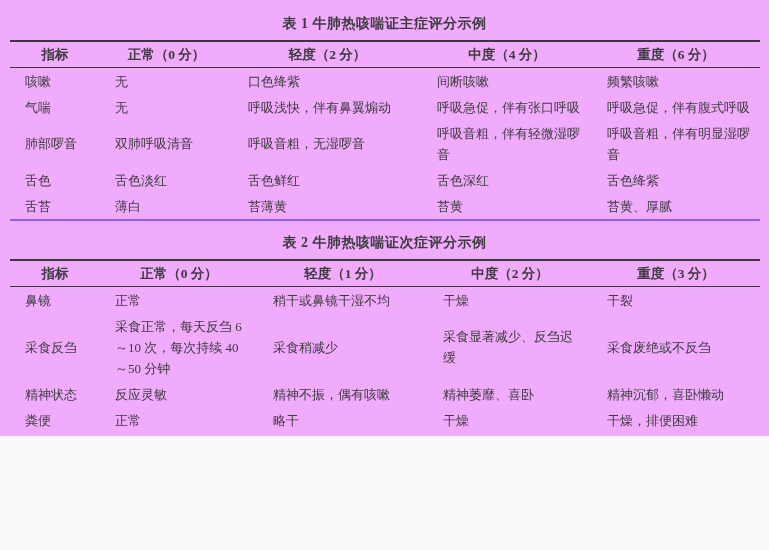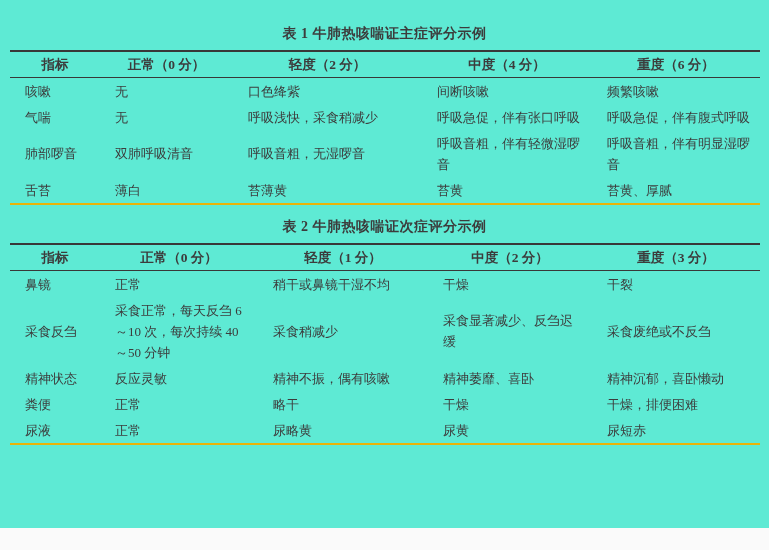--- a/index.html
+++ b/index.html
@@ -3,45 +3,45 @@
 <meta charset="utf-8">
 <style>
   html, body {
     margin: 0;
     padding: 0;
     background: #fafafa;
   }
   .page {
     position: relative;
     width: 769px;
-    height: 528px;
+    height: 436px;
     overflow: hidden;
-    background: #5eead4;
+    background: #f0abfc;
     font-family: "Liberation Serif", "DejaVu Serif", serif;
     color: #3c3c3c;
     box-sizing: border-box;
-    padding-top: 24px;
+    padding-top: 14px;
   }
   .tbl-section { margin: 0; }
   .tbl-section + .tbl-section { margin-top: 12px; }
   .tbl-title {
     text-align: center;
     font-weight: bold;
     font-size: 14px;
     line-height: 20px;
     margin-bottom: 6px;
     letter-spacing: 0.5px;
   }
   table.score-table {
     table-layout: fixed;
     border-collapse: collapse;
     width: 750px;
     margin-left: 10px;
     border-top: 2px solid #383838;
-    border-bottom: 2px solid #eab308;
+    border-bottom: 2px solid #8b5cf6;
   }
   table.score-table thead tr {
     border-bottom: 1px solid #383838;
   }
   table.score-table th {
     font-weight: bold;
     font-size: 13.5px;
     text-align: center;
     padding: 3px 2px;
     line-height: 19px;
@@ -97,30 +97,37 @@
           <tr>
             <td>咳嗽</td>
             <td>无</td>
             <td>口色绛紫</td>
             <td>间断咳嗽</td>
             <td>频繁咳嗽</td>
           </tr>
           <tr>
             <td>气喘</td>
             <td>无</td>
-            <td>呼吸浅快，采食稍减少</td>
+            <td>呼吸浅快，伴有鼻翼煽动</td>
             <td>呼吸急促，伴有张口呼吸</td>
             <td>呼吸急促，伴有腹式呼吸</td>
           </tr>
           <tr>
             <td>肺部啰音</td>
             <td>双肺呼吸清音</td>
             <td>呼吸音粗，无湿啰音</td>
             <td>呼吸音粗，伴有轻微湿啰音</td>
             <td>呼吸音粗，伴有明显湿啰音</td>
+          </tr>
+          <tr>
+            <td>舌色</td>
+            <td>舌色淡红</td>
+            <td>舌色鲜红</td>
+            <td>舌色深红</td>
+            <td>舌色绛紫</td>
           </tr>
           <tr>
             <td>舌苔</td>
             <td>薄白</td>
             <td>苔薄黄</td>
             <td>苔黄</td>
             <td>苔黄、厚腻</td>
           </tr>
         </tbody>
     </table>

